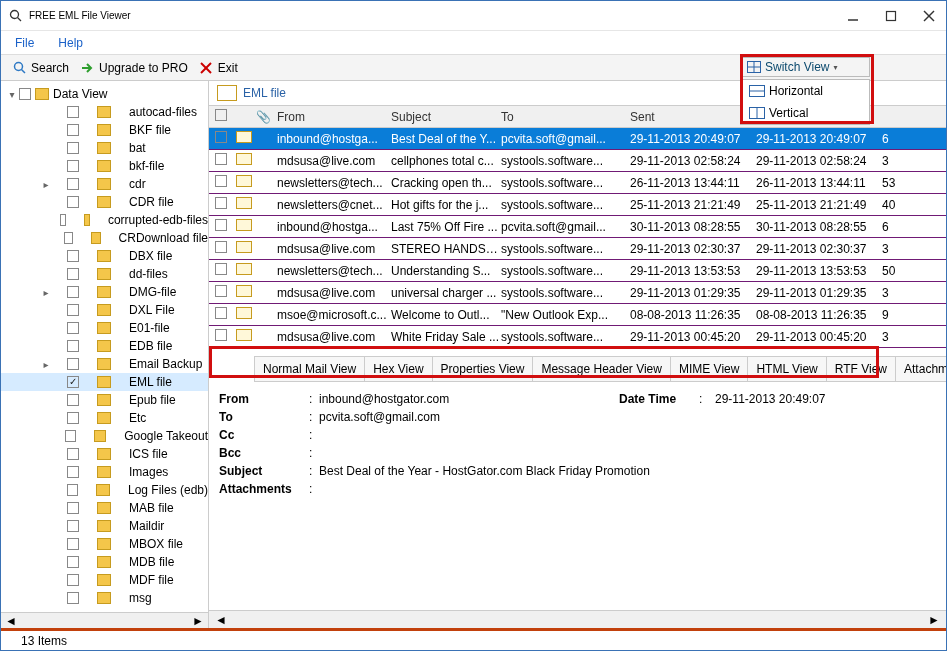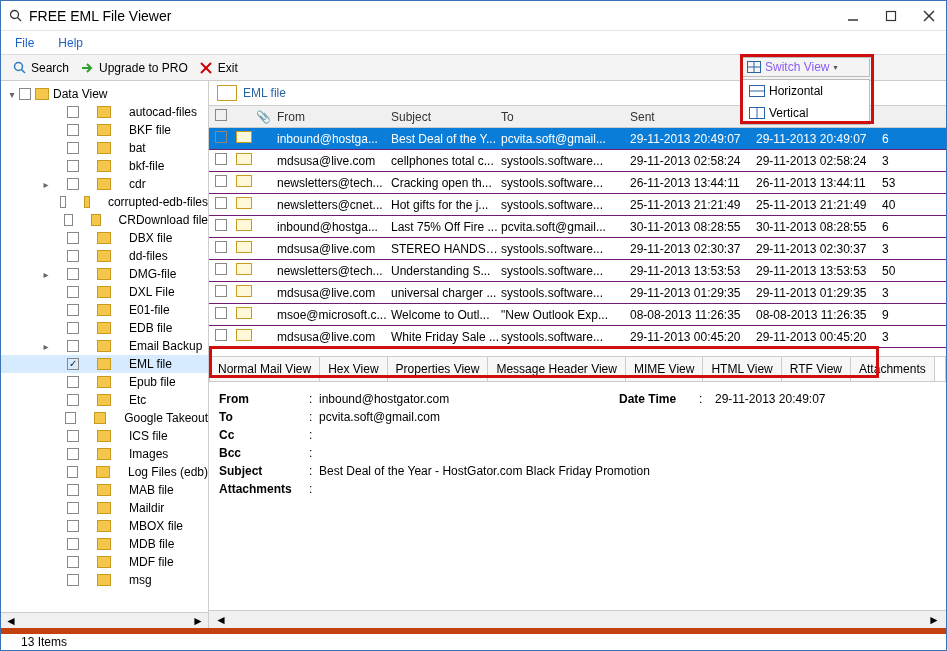--- a/index.html
+++ b/index.html
@@ -1,18 +1,18 @@
 <!DOCTYPE html>
 <html><head>
 <meta charset="utf-8">
 <style>
   * { box-sizing: border-box; margin: 0; padding: 0; font-family: "Segoe UI", Tahoma, sans-serif; font-size: 12px; }
   body { background: #fff; width: 947px; height: 651px; overflow: hidden; border: 1px solid #3a72b5; display: flex; flex-direction: column; }
   .titlebar { height: 30px; display: flex; align-items: center; padding: 0 8px; background: #fff; border-bottom: 1px solid #e6e6e6; }
-  .titlebar .title { flex: 1; font-size: 14px; }
+  .titlebar .title { flex: 1; font-size: 10px; }
   .titlebar .search-glyph { margin-right: 6px; font-size: 13px; color: #333; }
   .winbtns { display: flex; gap: 20px; }
   .winbtn { width: 18px; height: 18px; display: flex; align-items: center; justify-content: center; font-size: 14px; cursor: default; }
   .menubar { height: 24px; display: flex; align-items: center; gap: 24px; padding: 0 14px; color: #1a61c8; border-bottom: 1px solid #ddd; }
   .toolbar { height: 26px; display: flex; align-items: center; padding: 0 6px; background: #f4f4f4; border-bottom: 1px solid #ccc; position: relative; }
   .tool { display: flex; align-items: center; gap: 4px; padding: 16px 6px; height: 22px; cursor: default; }
   .tool .glyph { display:inline-block; width:14px; text-align:center; }
   .switchview-wrap { position: absolute; right: 76px; top: 2px; z-index: 20; }
   .switchview-btn { display:flex; align-items:center; gap:4px; background:#f4f4f4; border:1px solid #bbb; padding:2px 6px; height:20px; }
   .switchview-menu { margin-top:2px; background:#fff; border:1px solid #bbb; width:130px; }
@@ -50,21 +50,21 @@
   .grid-body { overflow-y:auto; flex:0 0 auto; }
   .view-tabs { display:flex; border:1px solid #ccc; margin-top:8px; }
   .view-tabs .tab { padding:5px 8px; border-right:1px solid #ccc; background:#f7f7f7; white-space:nowrap; }
   .detail { padding:6px 10px; border-top:0; }
   .detail-row { display:flex; margin:4px 0; }
   .detail-label { width:90px; font-weight:700; }
   .detail-colon { width:10px; }
   .detail-val { flex:1; }
   .detail-row.dt .detail-label2 { width:80px; font-weight:700; }
   .hscroll { height:18px; border-top:1px solid #ccc; background:#f0f0f0; display:flex; align-items:center; justify-content:space-between; padding:0 6px; }
-  .status { height:22px; border-top:6px solid #c2410c; padding:6px 20px; display:flex; align-items:center; }
+  .status { height:22px; border-top:3px solid #c2410c; padding:6px 20px; display:flex; align-items:center; }
   .clip { color:#666; }
   .gridwrap { position:relative; }
   svg { display:block; }
 </style>
 </head>
 <body>
 
 <div class="titlebar">
   <span class="search-glyph">
     <svg width="14" height="14" viewBox="0 0 14 14">
@@ -128,21 +128,21 @@
 
   <div class="switchview-wrap">
     <div class="switchview-btn">
       <span>
           <svg width="14" height="12">
             <rect x="0.5" y="0.5" width="13" height="11" fill="none" stroke="#2a62a6"></rect>
             <line x1="0.5" y1="6" x2="13.5" y2="6" stroke="#2a62a6"></line>
             <line x1="7" y1="0.5" x2="7" y2="11.5" stroke="#2a62a6"></line>
           </svg>
         </span>
-      <span style="color:#8b5cf6">Switch View</span>
+      <span style="color:#0c4a6e">Switch View</span>
       <span style="font-size:8px;color:#555;">▾</span>
     </div>
     <div class="switchview-menu">
       <div class="item">
         <span>
             <svg width="16" height="12">
               <rect x="0.5" y="0.5" width="15" height="11" fill="none" stroke="#2a62a6"></rect>
               <line x1="0.5" y1="6" x2="15.5" y2="6" stroke="#2a62a6"></line>
             </svg>
           </span>
@@ -195,20 +195,26 @@
           <span class="caret"></span>
           <span class="cb"></span>
           <span class="fld"></span>
           <span>bkf-file</span>
         </div>
         <div class="treerow indent2">
           <span class="caret">▸</span>
           <span class="cb"></span>
           <span class="fld"></span>
           <span>cdr</span>
+        </div>
+        <div class="treerow indent2">
+          <span class="caret"></span>
+          <span class="cb"></span>
+          <span class="fld"></span>
+          <span>CDR file</span>
         </div>
         <div class="treerow indent2">
           <span class="caret"></span>
           <span class="cb"></span>
           <span class="fld"></span>
           <span>corrupted-edb-files</span>
         </div>
         <div class="treerow indent2">
           <span class="caret"></span>
           <span class="cb"></span>
@@ -467,21 +473,21 @@
             <div class="col-from">mdsusa@live.com</div>
             <div class="col-subj">White Friday Sale ...</div>
             <div class="col-to">systools.software...</div>
             <div class="col-sent">29-11-2013 00:45:20</div>
             <div class="col-recv">29-11-2013 00:45:20</div>
             <div class="col-size">3</div>
           </div>
         </div>
     </div>
 
-    <div style="position:relative;">
+    <div style="position:relative;padding-left:45px;">
       <div class="view-tabs" id="viewtabs">
           <div class="tab">Normal Mail View</div>
           <div class="tab">Hex View</div>
           <div class="tab">Properties View</div>
           <div class="tab">Message Header View</div>
           <div class="tab">MIME View</div>
           <div class="tab">HTML View</div>
           <div class="tab">RTF View</div>
           <div class="tab">Attachments</div>
         </div>

